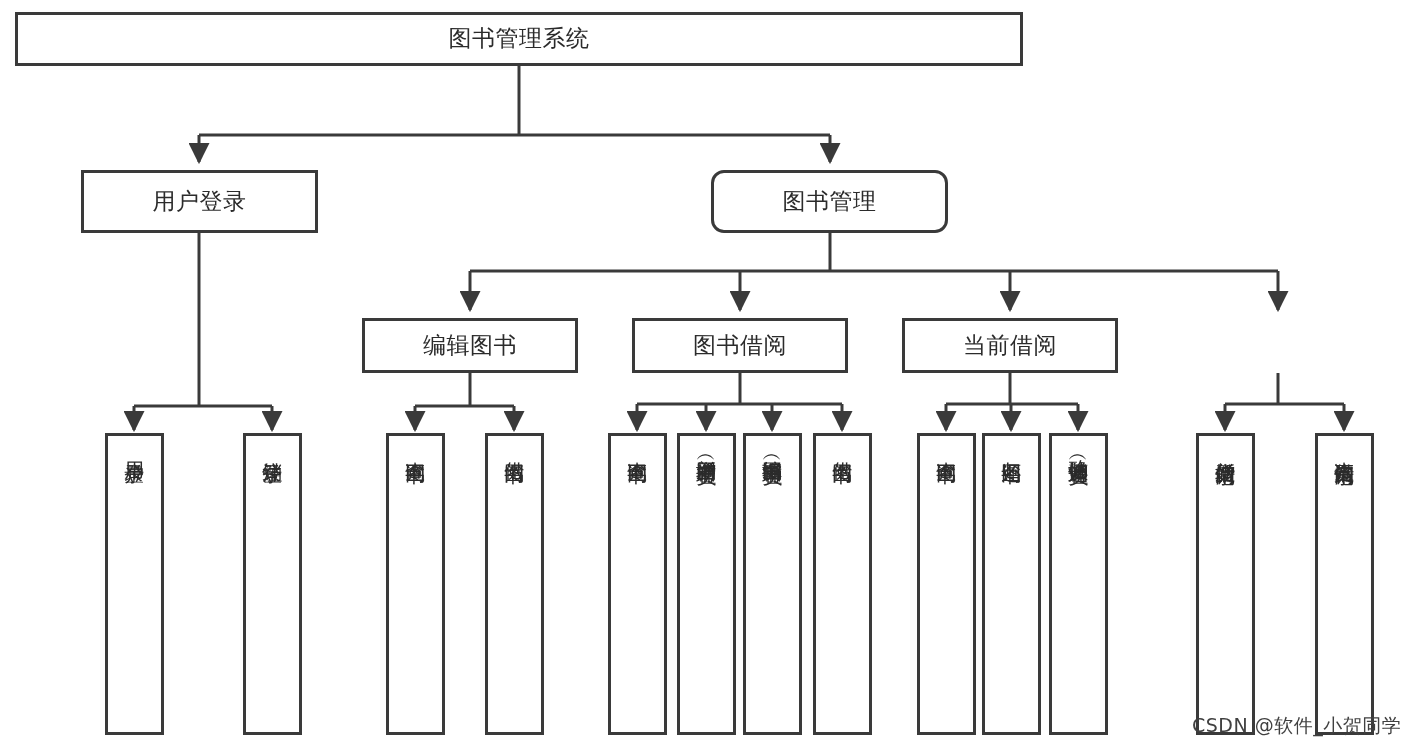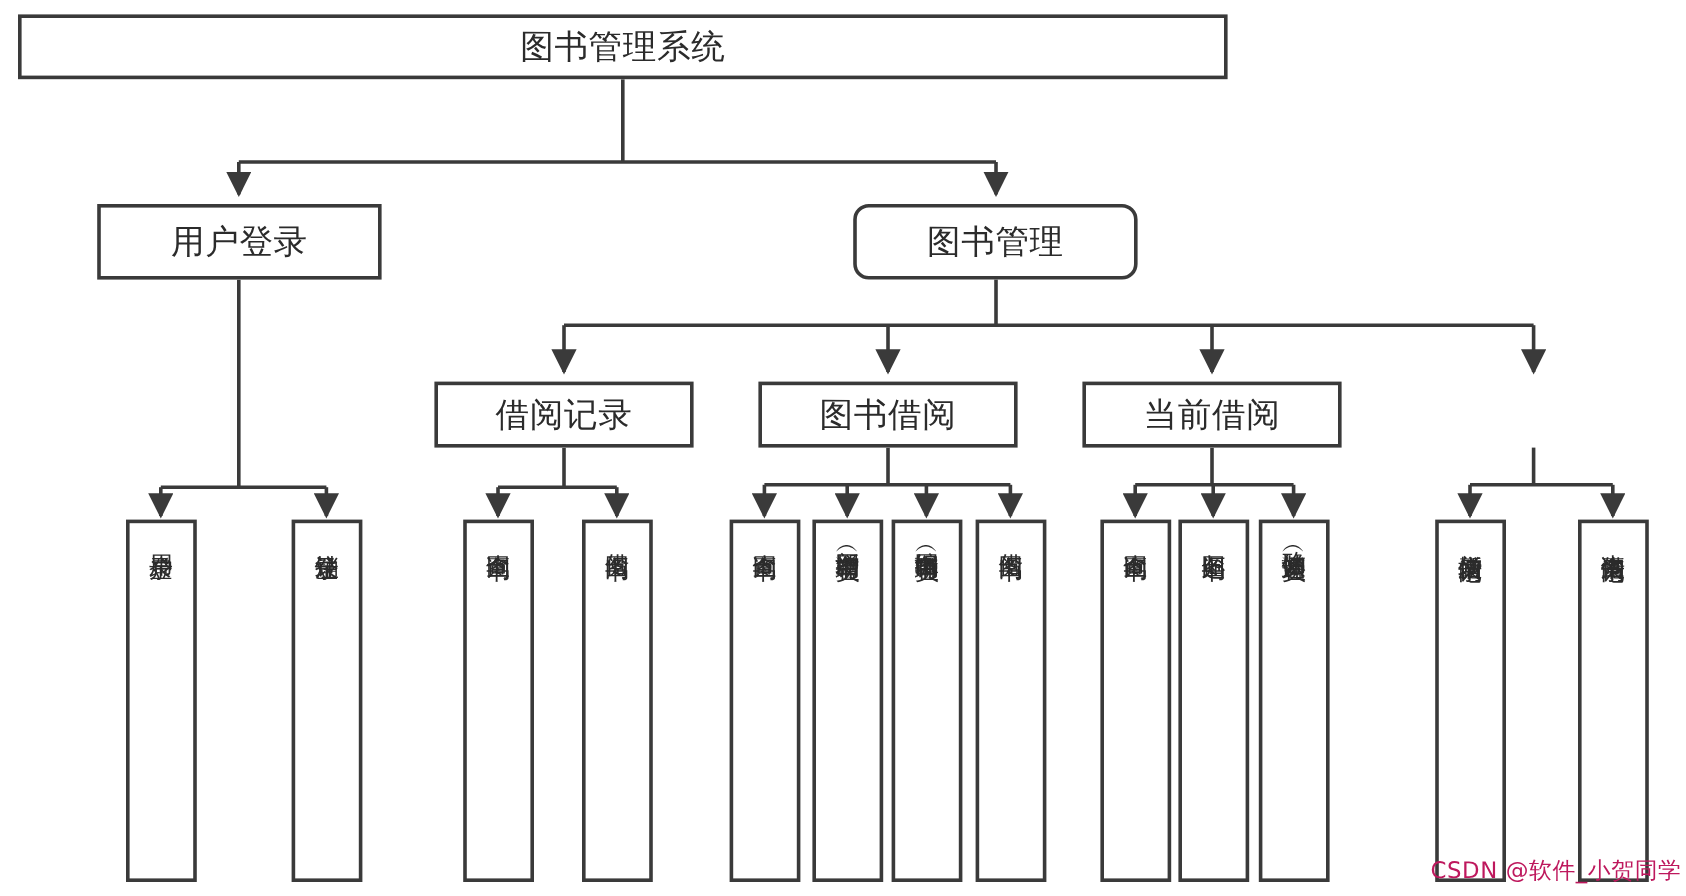--- a/index.html
+++ b/index.html
@@ -30,21 +30,21 @@
     position: absolute;
     box-sizing: border-box;
     background: #ffffff;
     border: 3px solid #3a3a3a;
     display: flex;
     align-items: center;
     justify-content: center;
     color: #2b2b2b;
   }
   .node .label {
-    font-size: 28px;
+    font-size: 23px;
     line-height: 1.18;
     letter-spacing: 0.5px;
     white-space: nowrap;
     text-align: center;
   }
   .node.leaf {
     align-items: flex-start;
     justify-content: center;
     padding-top: 6px;
   }
@@ -55,21 +55,21 @@
     line-height: 1.22;
     letter-spacing: 1px;
     white-space: nowrap;
     margin-top: 4px;
   }
   .node.leaf.tall .label {
     margin-top: 2px;
   }
   .watermark {
     position: absolute;
-    color: #be185d;
+    color: #404040;
     font-size: 19px;
     letter-spacing: 0.5px;
     white-space: nowrap;
     user-select: none;
   }
 </style>
 </head>
 <body>
 
 <div id="canvas">
@@ -130,21 +130,21 @@
 
   <div class="node" style="left:81px; top:170px; width:237px; height:63px;">
     <span class="label">用户登录</span>
   </div>
 
   <div class="node" style="left:711px; top:170px; width:237px; height:63px;border-radius:13px;">
     <span class="label">图书管理</span>
   </div>
 
   <div class="node" style="left:362px; top:318px; width:216px; height:55px;">
-    <span class="label">借阅记录</span>
+    <span class="label">编辑图书</span>
   </div>
 
   <div class="node" style="left:902px; top:318px; width:216px; height:55px;">
     <span class="label">当前借阅</span>
   </div>
 
   <div class="node" style="left:632px; top:318px; width:216px; height:55px;">
     <span class="label">图书借阅</span>
   </div>
 

